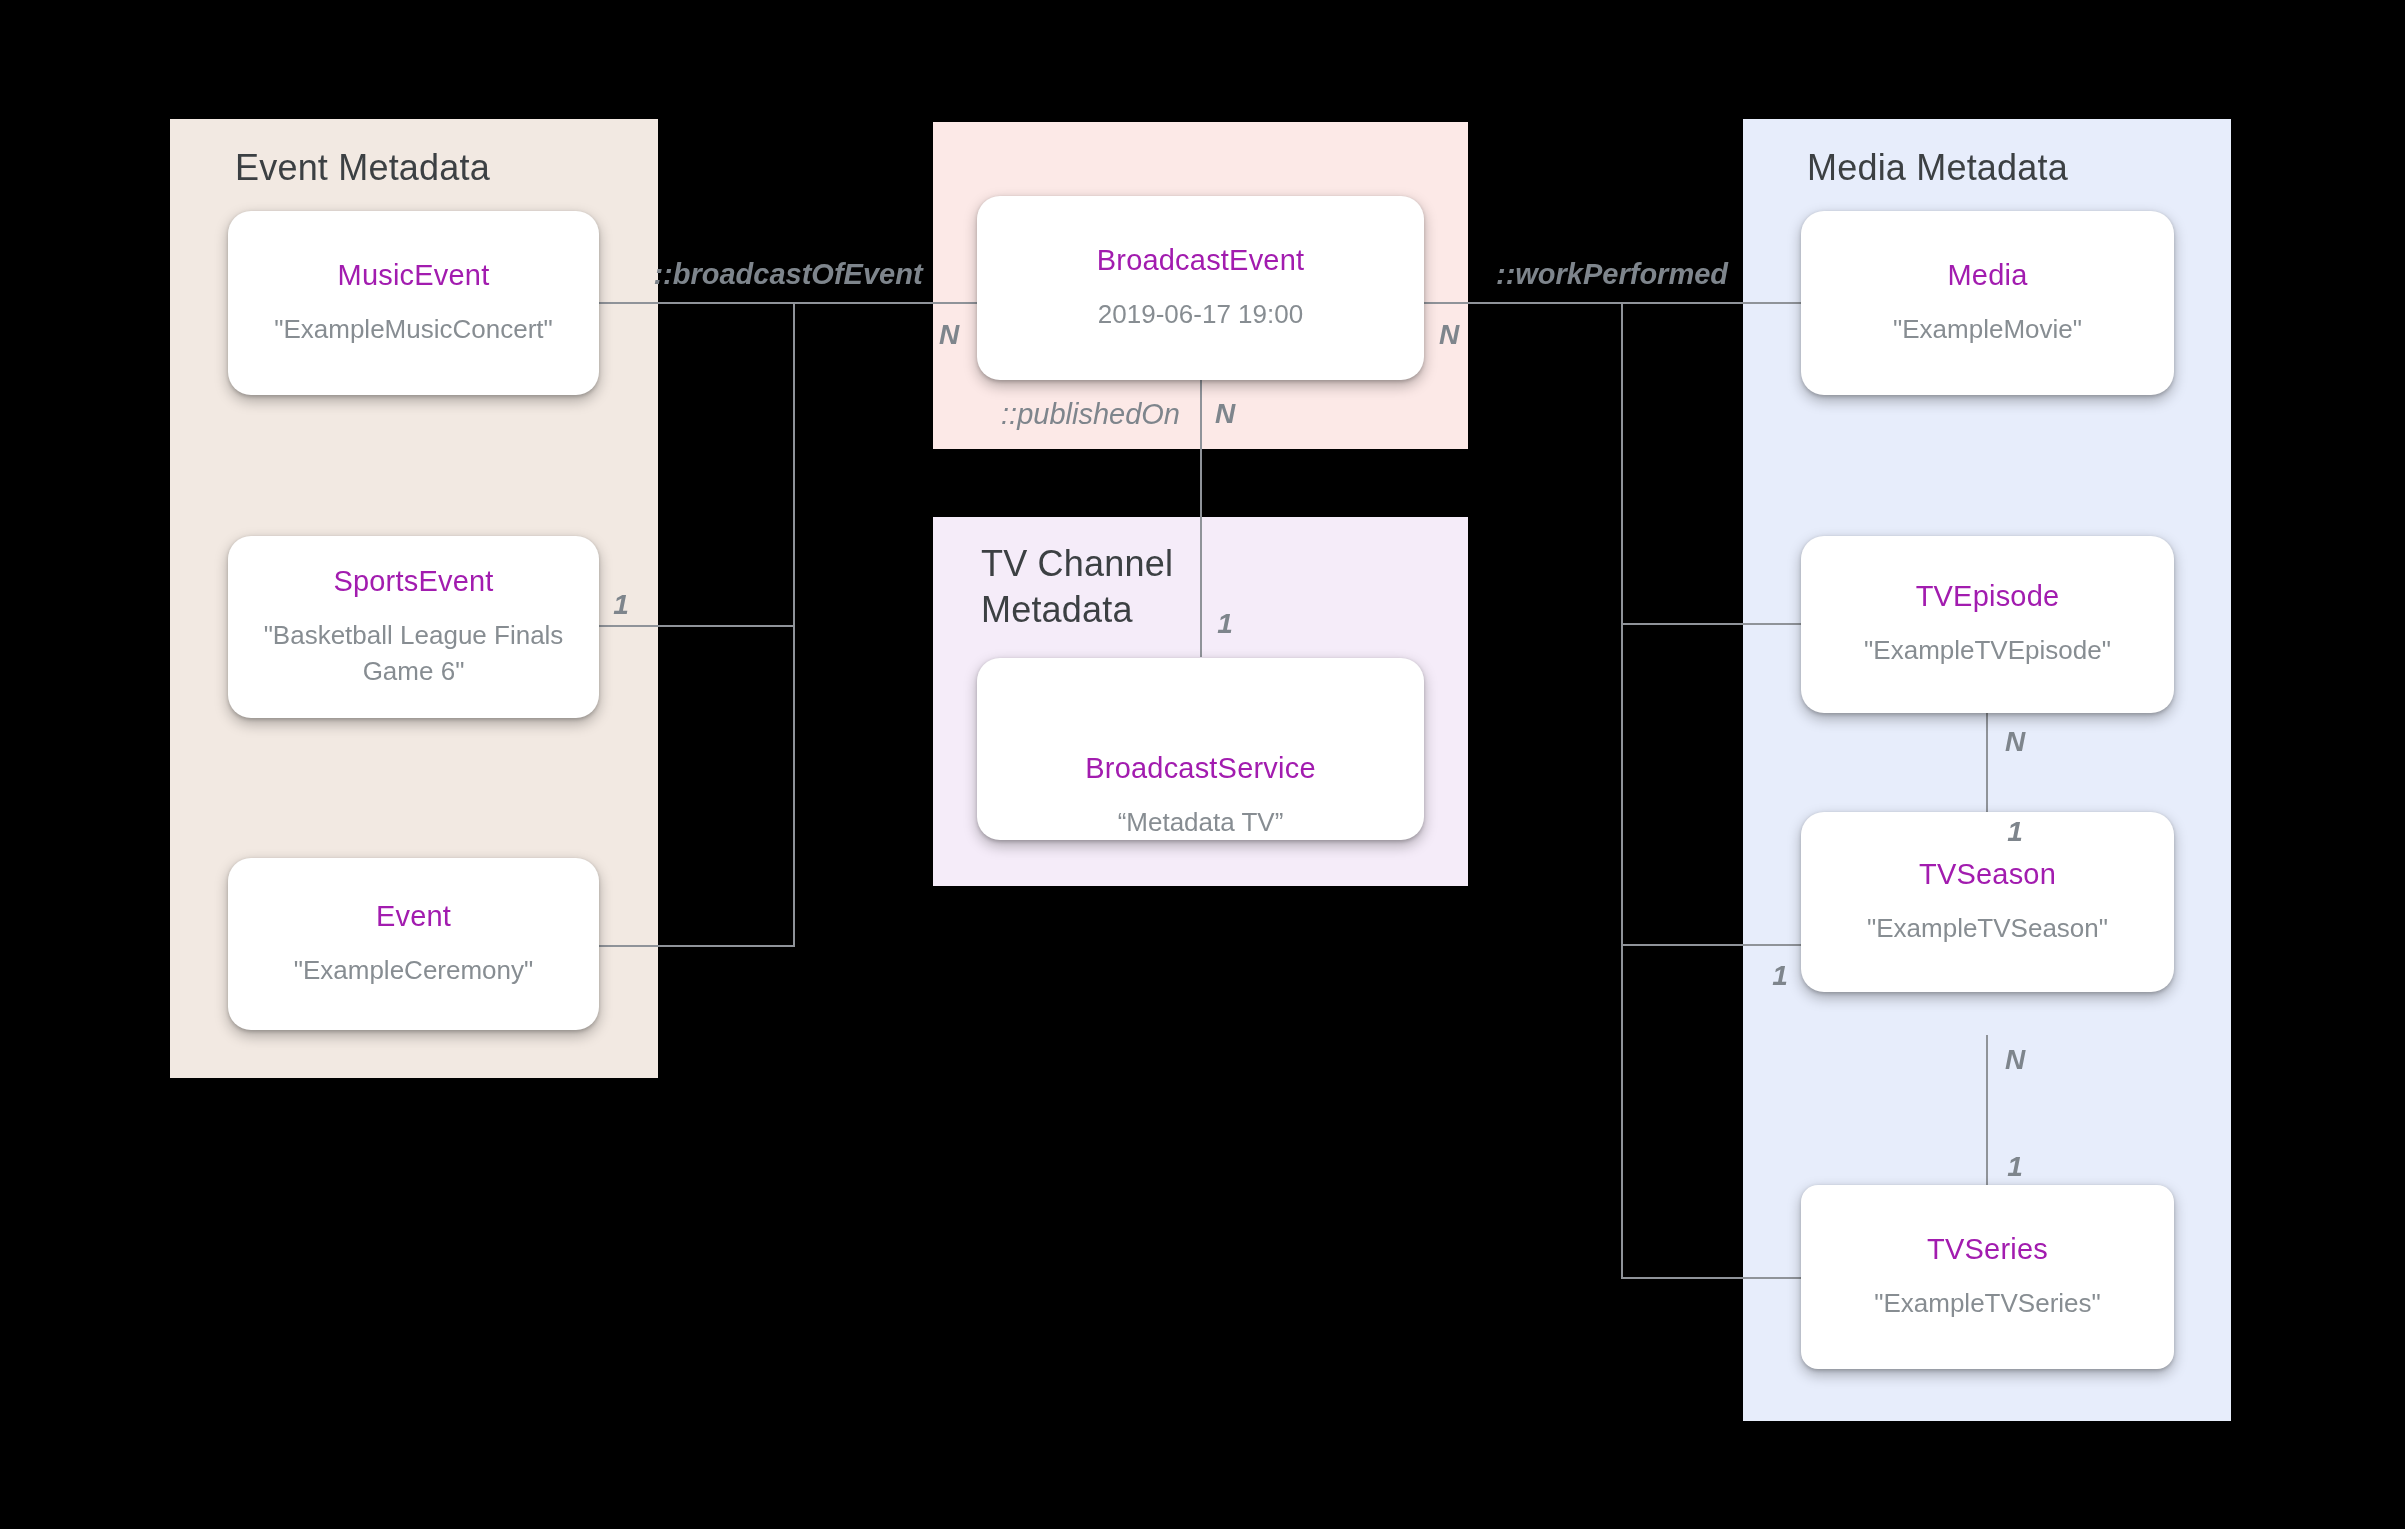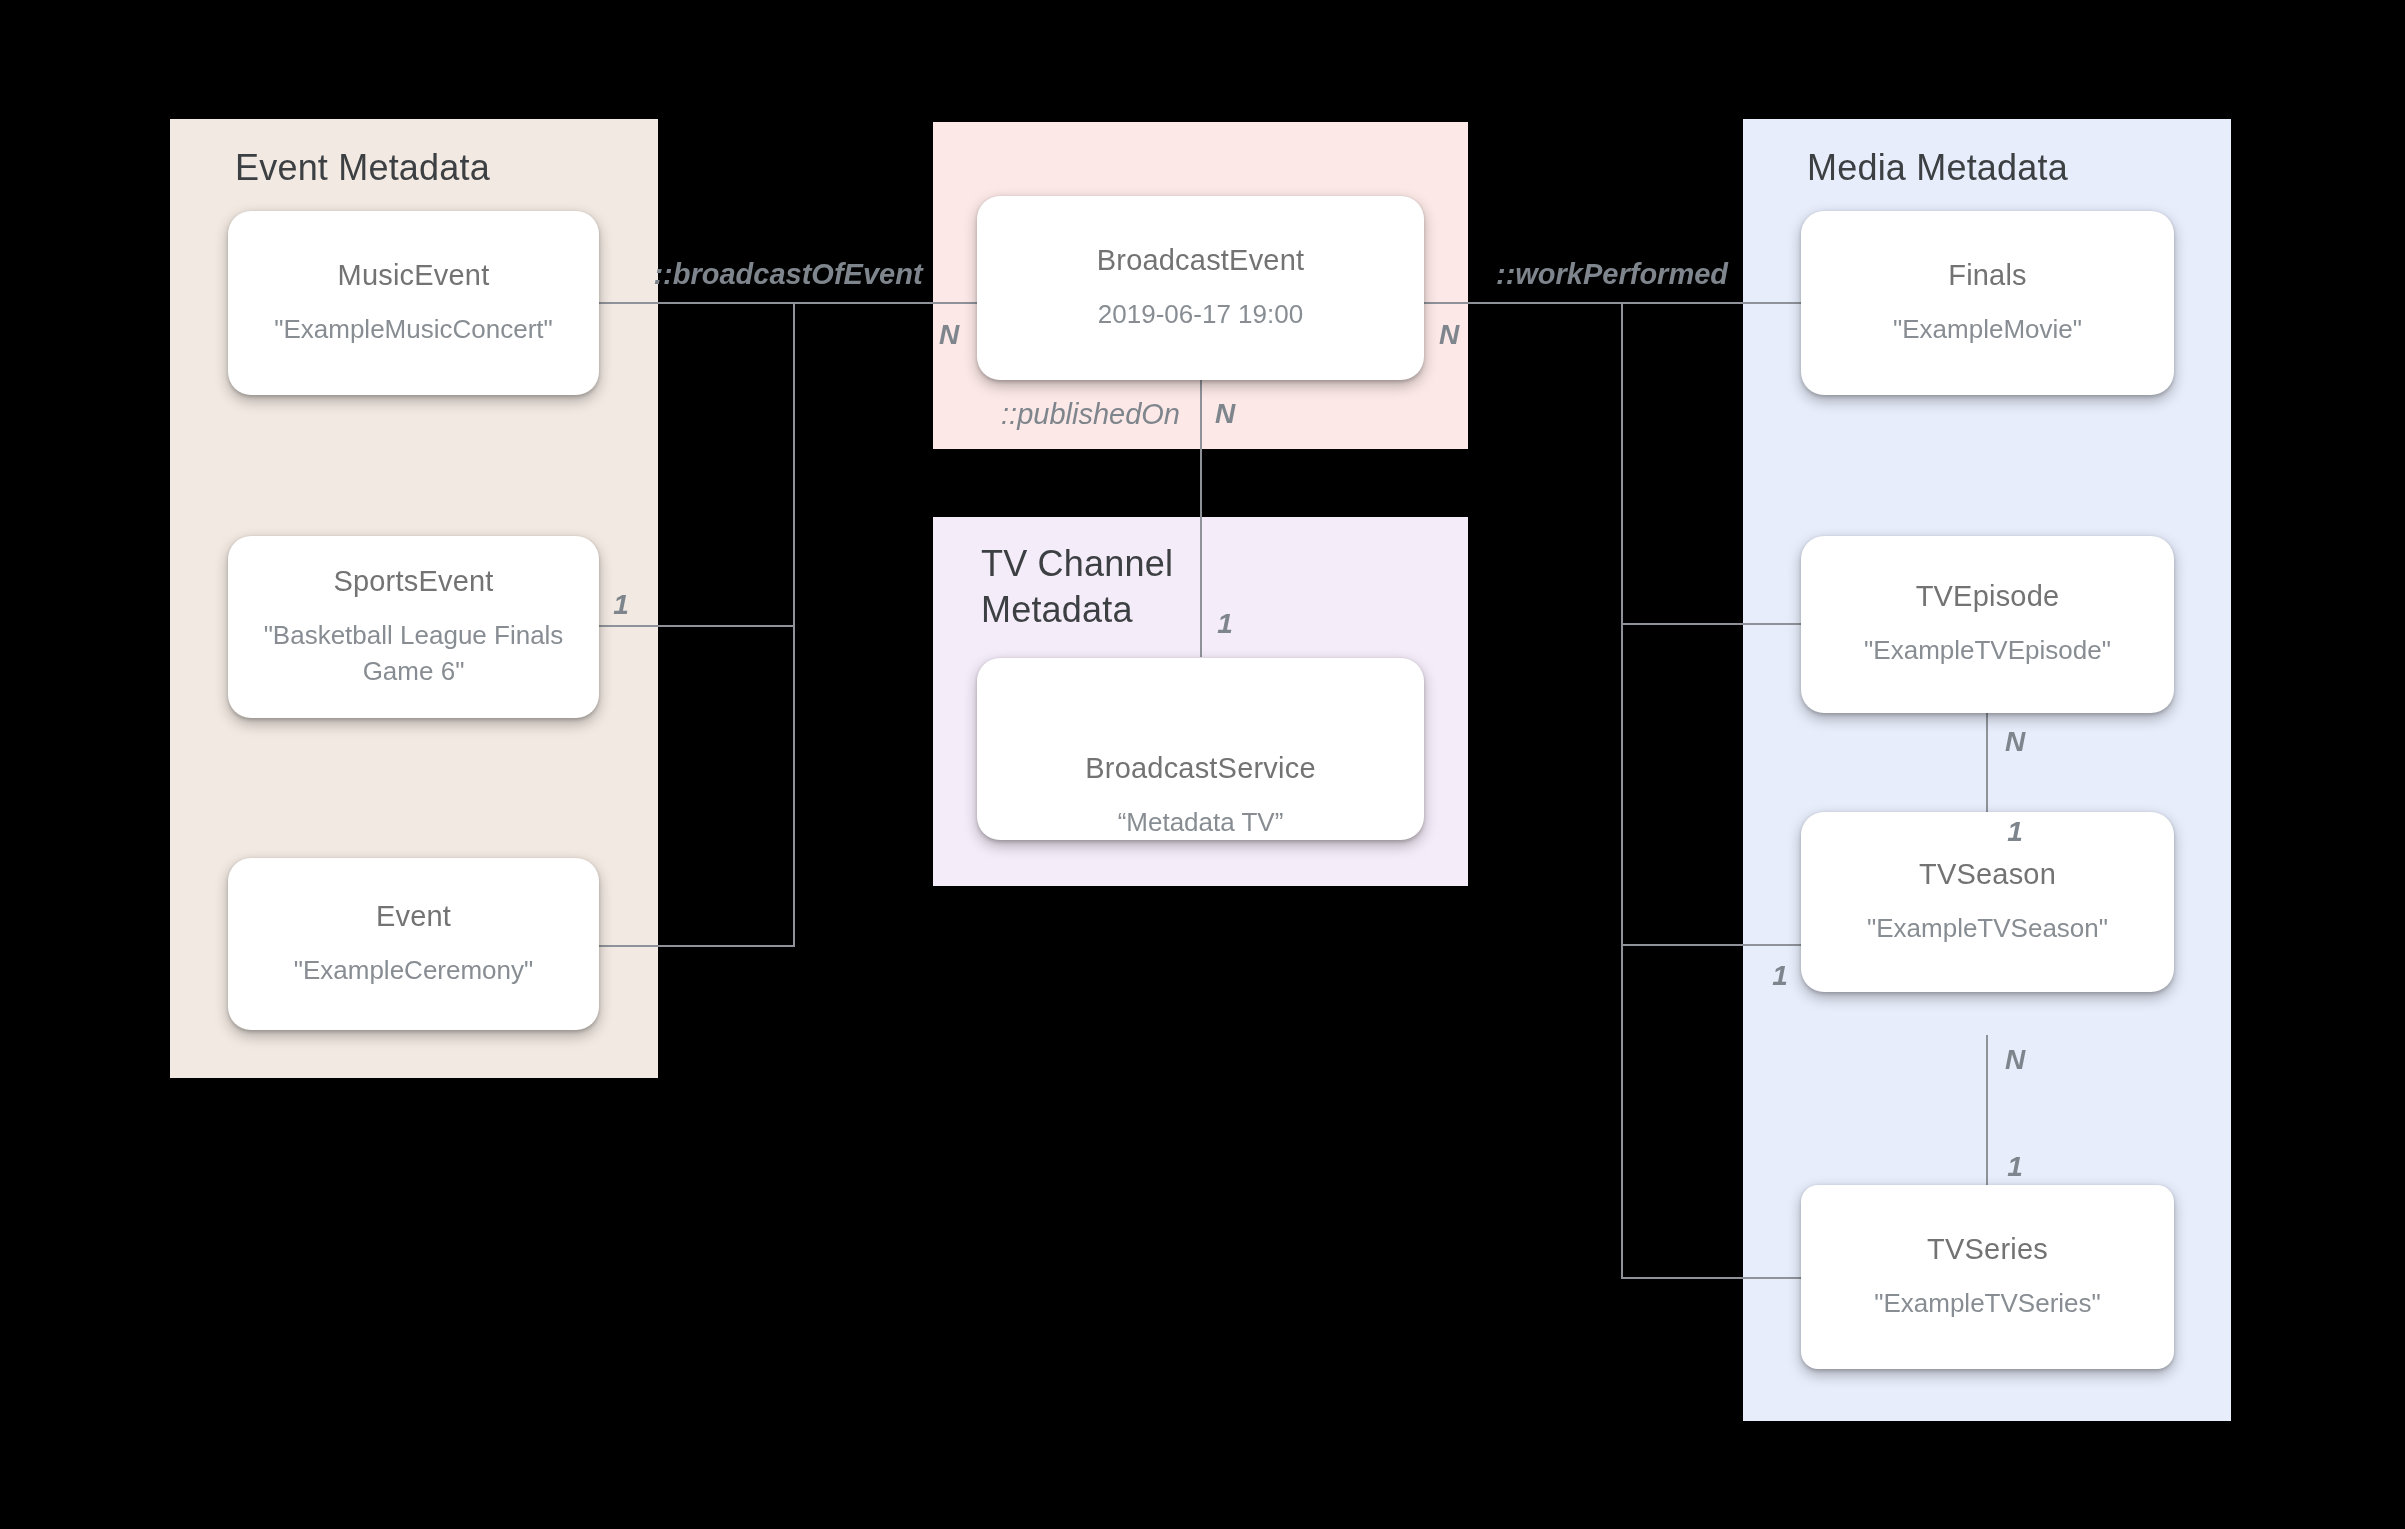--- a/index.html
+++ b/index.html
@@ -46,21 +46,21 @@
     flex-direction: column;
     align-items: center;
     justify-content: center;
     gap: 19px;
     text-align: center;
     padding: 0 25px;
     box-sizing: border-box;
   }
   .node-title {
     font-size: 29px;
-    color: #737373;
+    color: #a21caf;
     letter-spacing: 0.2px;
   }
   .node-subtitle {
     font-size: 26px;
     line-height: 1.4;
     color: #878d92;
   }
   .edge-label {
     position: absolute;
     z-index: 4;
@@ -128,21 +128,21 @@
     <div class="node-title">BroadcastEvent</div>
     <div class="node-subtitle">2019-06-17 19:00</div>
   </div>
 
   <div class="node" style="left:977px; top:658px; width:447px; height:182px;justify-content:flex-end;">
     <div class="node-title">BroadcastService</div>
     <div class="node-subtitle">“Metadata TV”</div>
   </div>
 
   <div class="node" style="left:1801px; top:211px; width:373px; height:184px;">
-    <div class="node-title">Finals</div>
+    <div class="node-title">Media</div>
     <div class="node-subtitle">"ExampleMovie"</div>
   </div>
 
   <div class="node" style="left:1801px; top:536px; width:373px; height:177px;">
     <div class="node-title">TVEpisode</div>
     <div class="node-subtitle">"ExampleTVEpisode"</div>
   </div>
 
   <div class="node" style="left:1801px; top:812px; width:373px; height:180px;">
     <div class="node-title">TVSeason</div>

